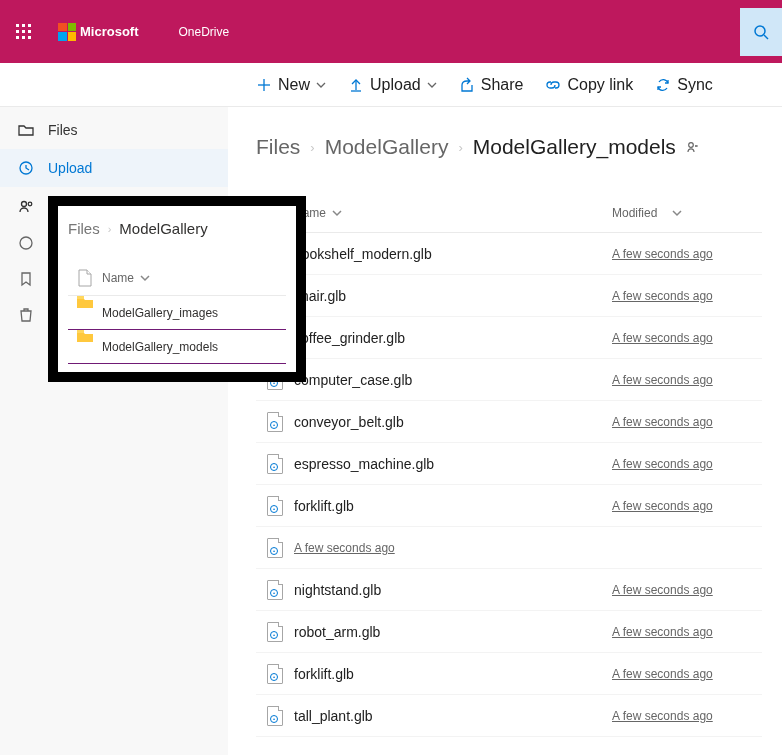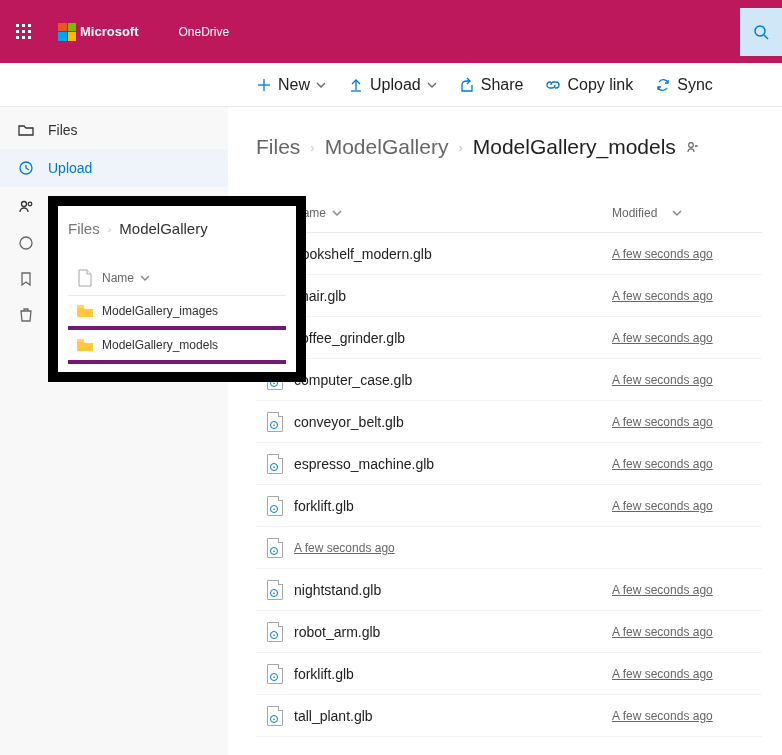--- a/index.html
+++ b/index.html
@@ -51,21 +51,21 @@
 
   .file-thumb { width:16px; height:20px; border:1px solid #a6a6a6; border-radius:1px; position:relative; background:#fff;}
   .file-thumb .fold { position:absolute; top:-1px; right:-1px; width:5px; height:5px; background:#fff; border-left:1px solid #a6a6a6; border-bottom:1px solid #a6a6a6;}
   .file-thumb .badge { position:absolute; bottom:2px; left:2px; width:8px; height:8px; border-radius:50%; border:1px solid #0078d4; display:flex; align-items:center; justify-content:center; font-size:6px; color:#0078d4;}
 
   
   .inset { position: absolute; top: 196px; left: 48px; width: 258px; background: #fff; border: 10px solid #000; padding: 14px 10px 8px 10px; font-size: 12px; z-index: 50; }
   .inset-crumb { font-size: 15px; color: #767676; font-weight:300; margin-bottom: 26px; display:flex; gap:8px; align-items:center;}
   .inset-head { display:flex; align-items:center; border-bottom:1px solid #eaeaea; padding: 6px 0 8px; color:#666;}
   .inset-head .col-name { font-size:12px; }
-  .inset-row { display:flex; align-items:center; height:34px; border-bottom:4px solid #701a75; cursor:pointer;}
+  .inset-row { display:flex; height:34px; border-bottom:1px solid #701a75; cursor:pointer;}
   .folder-ic { width:16px; height:12px;}
   .xlsx-ic { width:14px; height:16px;}
   .inset .col-icon { width:34px; }
 
   .folder-ic rect { fill:#ffd75e; }
   .folder-ic path { fill:#ffc83d; }
   .xlsx-ic rect { fill:#107c41; } .xlsx-ic path { fill:#fff; }
 
   .plain-file svg { width:14px; height:18px; stroke:#a6a6a6; fill:#fff; stroke-width:1;}
 </style>

